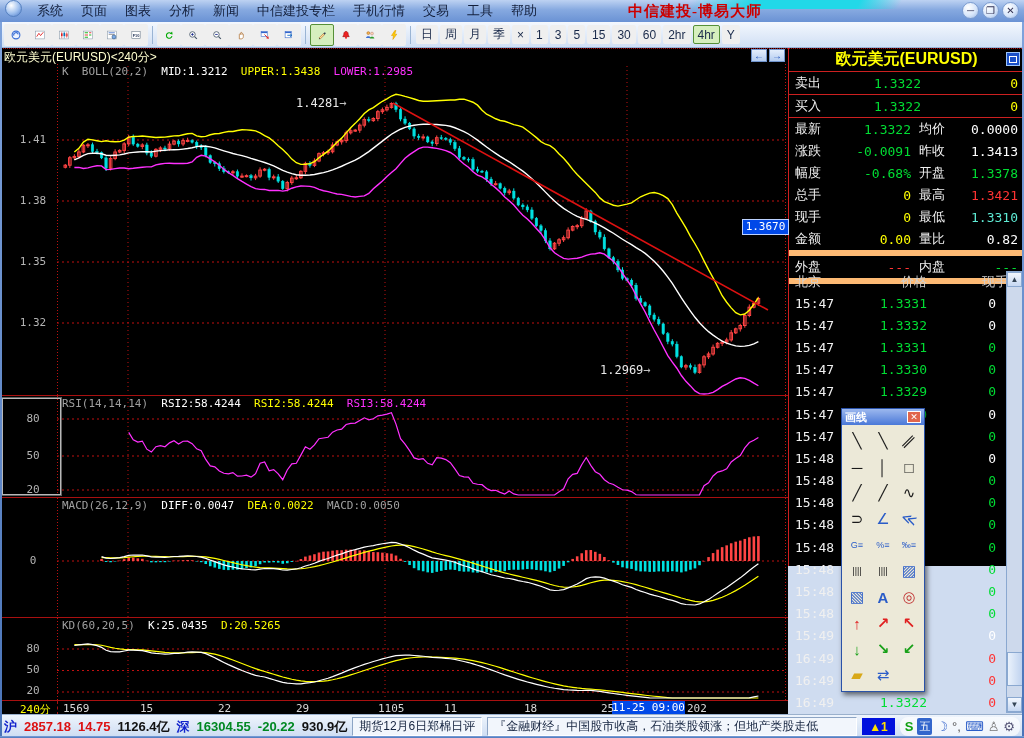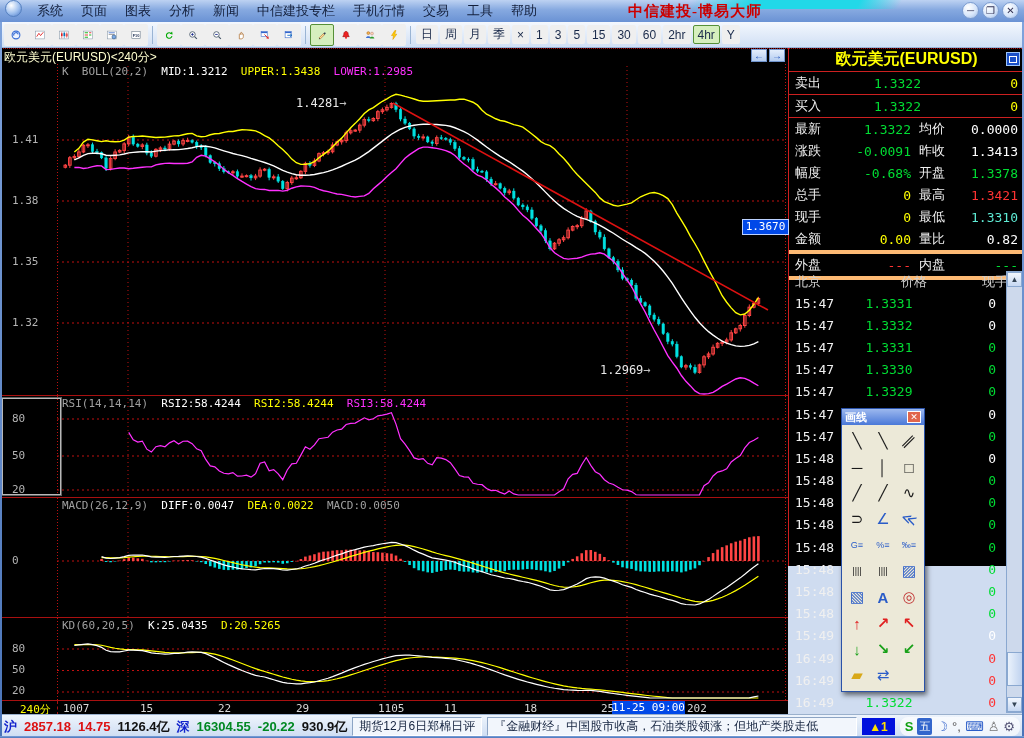--- a/index.html
+++ b/index.html
@@ -37,21 +37,21 @@
   #chart::before{content:"";position:absolute;left:0;top:0;width:100%;border-top:1px dotted #b01010}
   #chart-header{position:absolute;top:1px;left:0;width:100%;height:15px;font-size:12px;color:#ffffd0}
   #chart-title{position:absolute;left:4px;top:0}
   #chart-nav{position:absolute;right:3px;top:0;display:flex;gap:2px}
   .cnav{width:16px;height:13px;background:linear-gradient(#e4eefc,#b4ccf0);border:1px solid #6f93cc;
     color:#1d4fb8;font-size:10px;line-height:11px;text-align:center;padding:0;font-weight:bold}
   .pane{position:absolute;left:0;width:788px}
   .pane svg{position:absolute;left:0;top:0;display:block}
   .ind-lbl{position:absolute;left:62px;top:1px;font:11px "DejaVu Sans Mono",monospace;
     white-space:pre;z-index:3}
-  .axis-n{position:absolute;left:12px;width:42px;text-align:left;color:#b4b4b4;
+  .axis-n{position:absolute;left:12px;width:42px;text-align:center;color:#b4b4b4;
     font:11px "DejaVu Sans Mono",monospace;z-index:2}
   .annot{position:absolute;font:12px "DejaVu Sans Mono",monospace;color:#e8e8e8;z-index:3;
     white-space:nowrap}
   .annot .arr{color:#c0c0c0}
   #cross-price{position:absolute;left:742px;top:155px;width:45px;height:14px;background:#0048e8;
     border:1px solid #bcd2ff;color:#fff;font:11px "DejaVu Sans Mono",monospace;text-align:center;
     line-height:13px;z-index:4}
   #sel-box{position:absolute;left:2px;top:350px;width:57px;height:95px;border:1px solid #b8b8b8;
     outline:1px solid #606060;z-index:2}
   #taxis{position:absolute;top:652px;left:0;width:788px;height:14px;border-top:1px solid #a81010;
@@ -68,31 +68,31 @@
   #panel::before{content:"";position:absolute;left:0;top:0;width:100%;border-top:1px dotted #b01010}
   #panel-title{height:23px;border-bottom:1px solid #cc2020;display:flex;align-items:center;
     justify-content:center;color:#ffff00;font-size:16px;font-weight:bold;position:relative}
   #panel-winbtn{position:absolute;right:4px;top:4px;width:14px;height:14px;background:#1a50c8;
     border:1px solid #9cc4f8;padding:0}
   #panel-winbtn i{display:block;width:6px;height:5px;border:1px solid #fff;margin:2px auto}
   .book-row{height:22px;border-bottom:1px solid #cc2020;display:grid;
     grid-template-columns:44px 82px 1fr;align-items:center;font-size:13px;padding:0 6px}
   .stat-row{height:22px;display:grid;grid-template-columns:44px 72px 46px 1fr;align-items:center;
     font-size:13px;padding:0 6px}
-  .stat-row.rb{border-bottom:4px solid #fdba74}
+  .stat-row.rb{border-bottom:6px solid #fdba74}
   .qlabel{color:#f0f0f0}
   .qv{text-align:right;font-family:"DejaVu Sans Mono",monospace;font-size:13px}
   #tick-header{position:absolute;top:223px;left:0;width:213px;height:21px;display:grid;
     grid-template-columns:56px 76px 1fr;padding:0 6px;align-items:center;color:#d0d0d0;font-size:13px}
   #tick-header .qv{color:#d0d0d0}
   #ticks{position:absolute;top:244px;left:0;width:213px;height:422px;overflow:hidden}
   .trow{height:22.2px;display:grid;grid-template-columns:56px 76px 1fr;padding:0 6px;
     align-items:center;font-size:13px;font-family:"DejaVu Sans Mono",monospace}
   .trow .tt{color:#f0f0f0}
-  .trow .tp{text-align:center;color:#00dd33}
+  .trow .tp{text-align:right;color:#00dd33}
   .trow .tv{text-align:right}
   #vsb{position:absolute;right:1px;top:223px;width:17px;height:442px;background:#cdd9ec;
     border:1px solid #8aa8d0;box-sizing:border-box}
   .sbarrow{position:absolute;left:0;width:15px;height:15px;background:linear-gradient(#f2f7fe,#c6d8f2);
     border:1px solid #8aa8d0;font-size:8px;color:#345;text-align:center;line-height:14px;padding:0}
   #sb-up{top:0}#sb-down{bottom:0}
   #sb-thumb{position:absolute;left:0;top:380px;width:15px;height:32px;
     background:linear-gradient(90deg,#eaf2fc,#bcd0ee);border:1px solid #8aa8d0}
   
   #palette{position:absolute;left:841px;top:408px;width:84px;height:284px;background:#ece9d8;
@@ -843,21 +843,21 @@
         </div>
     </div>
 
     <div id="sel-box"></div>
 
     <div id="taxis">
       <span id="taxis-period">240分</span>
       <span id="taxis-sep"></span>
       <span id="taxis-hl">11-25 09:00</span>
       <span id="taxis-tail">202</span>
-    <span class="tl" style="left: 63px;">1007</span>
+    <span class="tl" style="left: 63px;">1569</span>
         <span class="tl" style="left: 140px;">15</span>
         <span class="tl" style="left: 218px;">22</span>
         <span class="tl" style="left: 296px;">29</span>
         <span class="tl" style="left: 378px;">1105</span>
         <span class="tl" style="left: 444px;">11</span>
         <span class="tl" style="left: 524px;">18</span>
         <span class="tl" style="left: 601px;">25</span>
       </div>
   </div>
 

